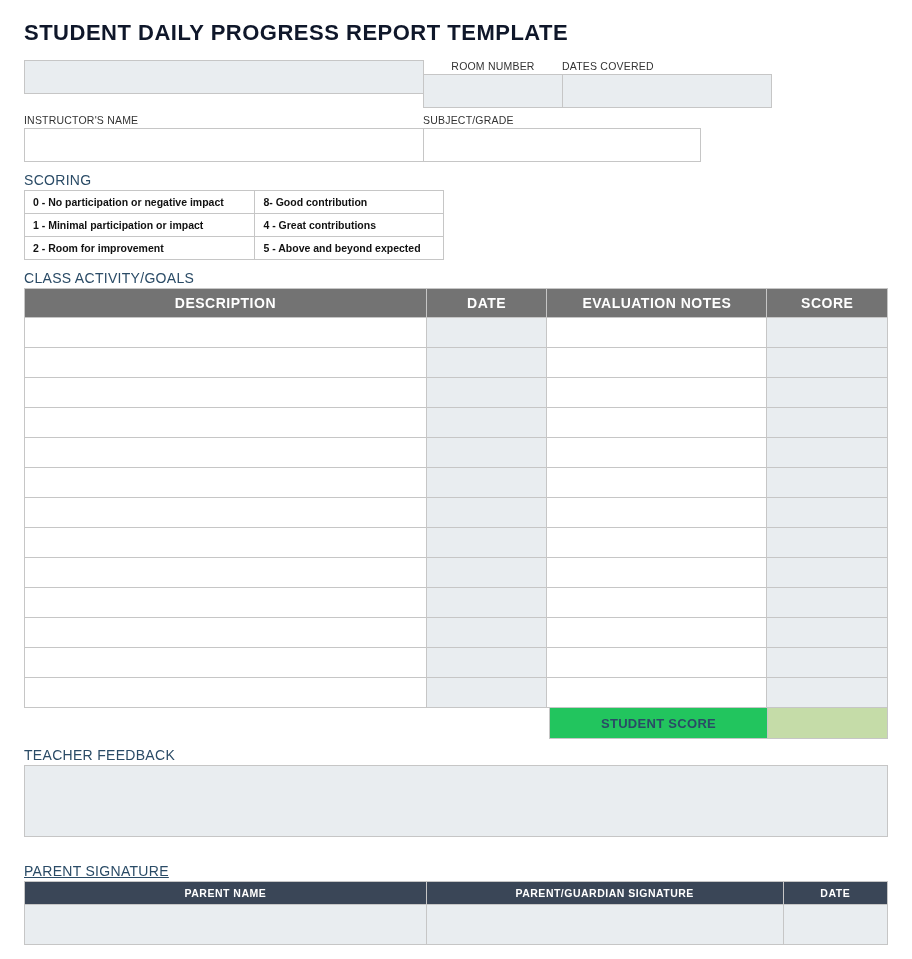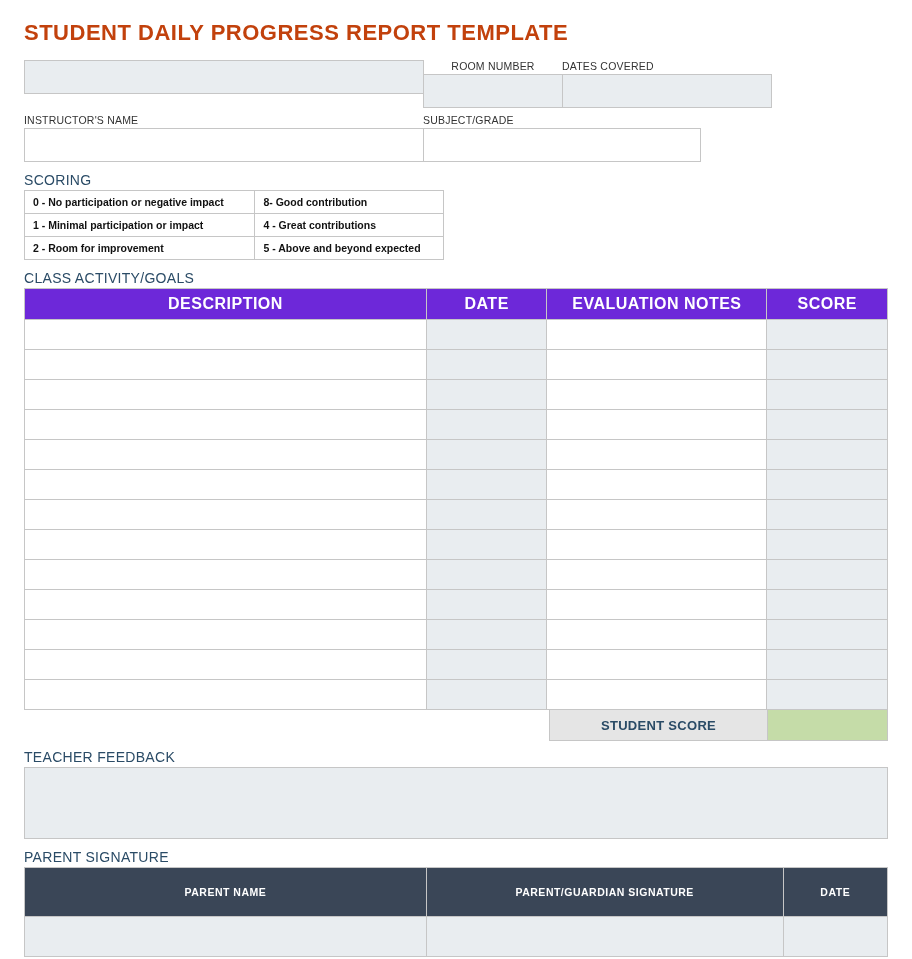--- a/index.html
+++ b/index.html
@@ -7,21 +7,21 @@
     margin: 0;
     padding: 20px 24px;
     font-family: Arial, Helvetica, sans-serif;
     background: #fff;
     color: #333;
     width: 912px;
   }
   .title {
     font-size: 22px;
     font-weight: 700;
-    color: #c2410c;
+    color: #0f172a;
     letter-spacing: 0.5px;
     margin: 0 0 14px 0;
   }
   .section-label {
     font-size: 14px;
     color: #2a4b66;
     margin: 10px 0 2px 0;
     letter-spacing: 0.3px;
   }
 
@@ -63,23 +63,23 @@
   }
 
   
   .goals-table {
     border-collapse: collapse;
     width: 100%;
     margin-top: 2px;
     table-layout: fixed;
   }
   .goals-table th {
-    background: #6d28d9;
+    background: #737373;
     color: #fff;
-    font-size: 16px;
+    font-size: 14px;
     font-weight: 700;
     letter-spacing: 0.5px;
     padding: 6px 4px;
     border: 1px solid #c6c6c6;
   }
   .goals-table td {
     border: 1px solid #c6c6c6;
     height: 30px;
     padding: 0;
   }
@@ -99,21 +99,21 @@
     border: 1px solid #c6c6c6;
     width: 219px;
     height: 32px;
     display: flex;
     align-items: center;
     justify-content: center;
     font-size: 13px;
     font-weight: 700;
     color: #2a4b66;
     letter-spacing: 0.3px;
-    background: #e5e5e5;
+    background: #22c55e;
   }
   .score-value-cell {
     border: 1px solid #c6c6c6;
     border-left: none;
     width: 120px;
     height: 32px;
     background: #c5dca8;
   }
 
   
@@ -131,21 +131,21 @@
     width: 100%;
     margin-top: 2px;
     table-layout: fixed;
   }
   .parent-table th {
     background: #3a4657;
     color: #fff;
     font-size: 10.5px;
     font-weight: 700;
     letter-spacing: 0.5px;
-    padding: 18px 4px;
+    padding: 5px 4px;
     border: 1px solid #c6c6c6;
   }
   .parent-table td {
     border: 1px solid #c6c6c6;
     background: #e9edf0;
     height: 40px;
   }
 </style>
 </head>
 <body>
@@ -294,21 +294,21 @@
 </table>
 
 <div class="score-row">
   <div class="score-label-cell">STUDENT SCORE</div>
   <div class="score-value-cell"></div>
 </div>
 
 <div class="section-label" style="margin-top:8px;">TEACHER FEEDBACK</div>
 <div class="feedback-box"></div>
 
-<div class="section-label" style="margin-top:10px;">PARENT SIGNATURE</div>
+<div class="section-label" style="margin-top:26px;text-decoration:underline;">PARENT SIGNATURE</div>
 <table class="parent-table">
   <colgroup>
     <col style="width:400px;">
     <col style="width:355px;">
     <col style="width:104px;">
   </colgroup>
   <thead>
     <tr>
       <th>PARENT NAME</th>
       <th>PARENT/GUARDIAN SIGNATURE</th>

